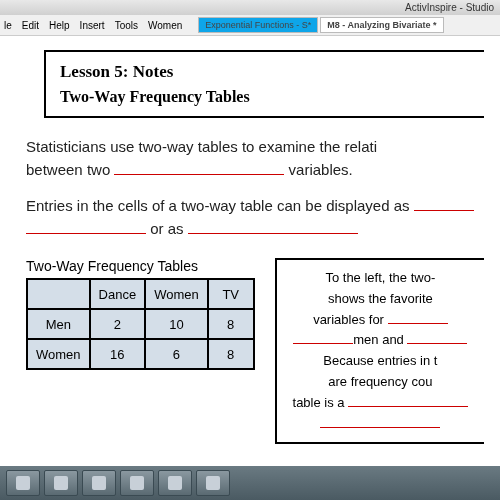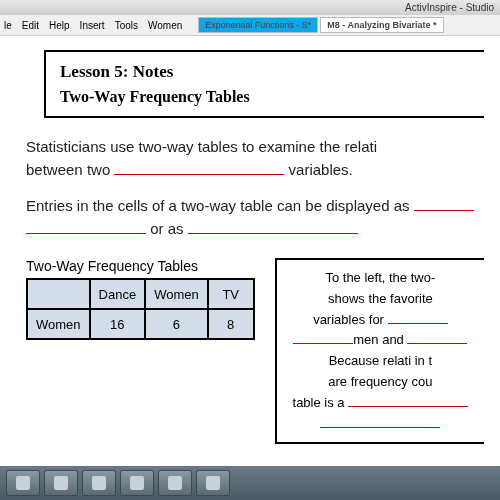--- a/index.html
+++ b/index.html
@@ -215,35 +215,41 @@
       <div class="table-title">Two-Way Frequency Tables</div>
       <table class="freq">
         <tbody>
             <tr>
           <th></th>
           <th>Dance</th>
           <th>Women</th>
           <th>TV</th>
         </tr>
         <tr>
+          <td>Men</td>
+          <td>2</td>
+          <td>10</td>
+          <td>8</td>
+        </tr>
+        <tr>
           <td>Women</td>
           <td>16</td>
           <td>6</td>
           <td>8</td>
         </tr>
       </tbody>
         </table>
     </div>
 
     <div class="desc-box">
       <span>To the left, the two-</span><br>
       <span>shows the favorite</span><br>
       <span>variables for </span><span class="blank-short"></span><br>
       <span class="blank-short"></span><span>men and </span><span class="blank-short"></span><br>
-      <span>Because relati in t</span><br>
+      <span>Because entries in t</span><br>
       <span>are frequency cou</span><br>
       <span>table is a </span><span class="blank-med"></span><br>
       <span class="blank-med"></span>
     </div>
   </div>
 </div>
 
 <div class="taskbar">
   <div class="task-btn">
       <span></span>

